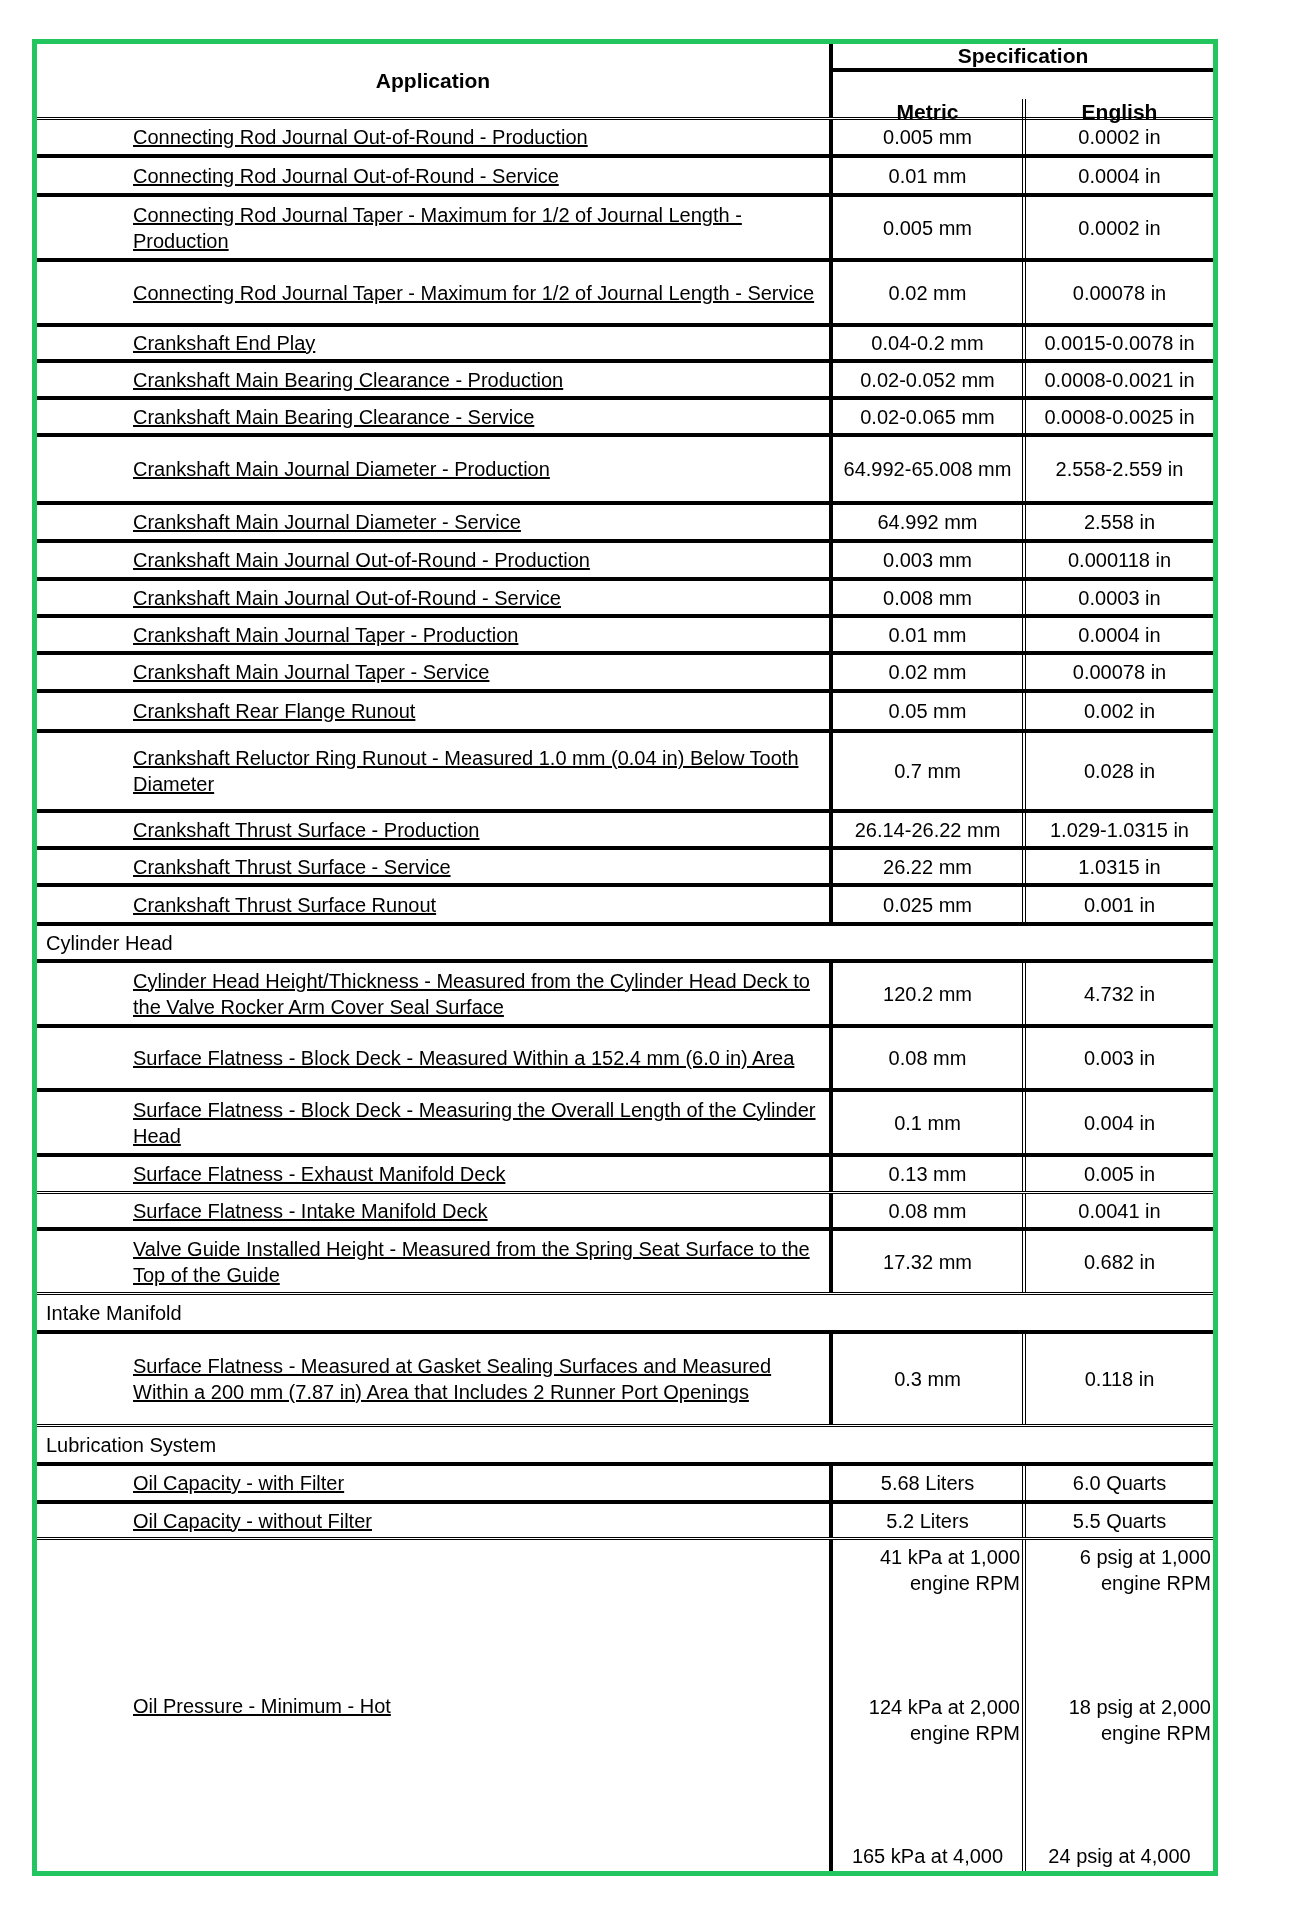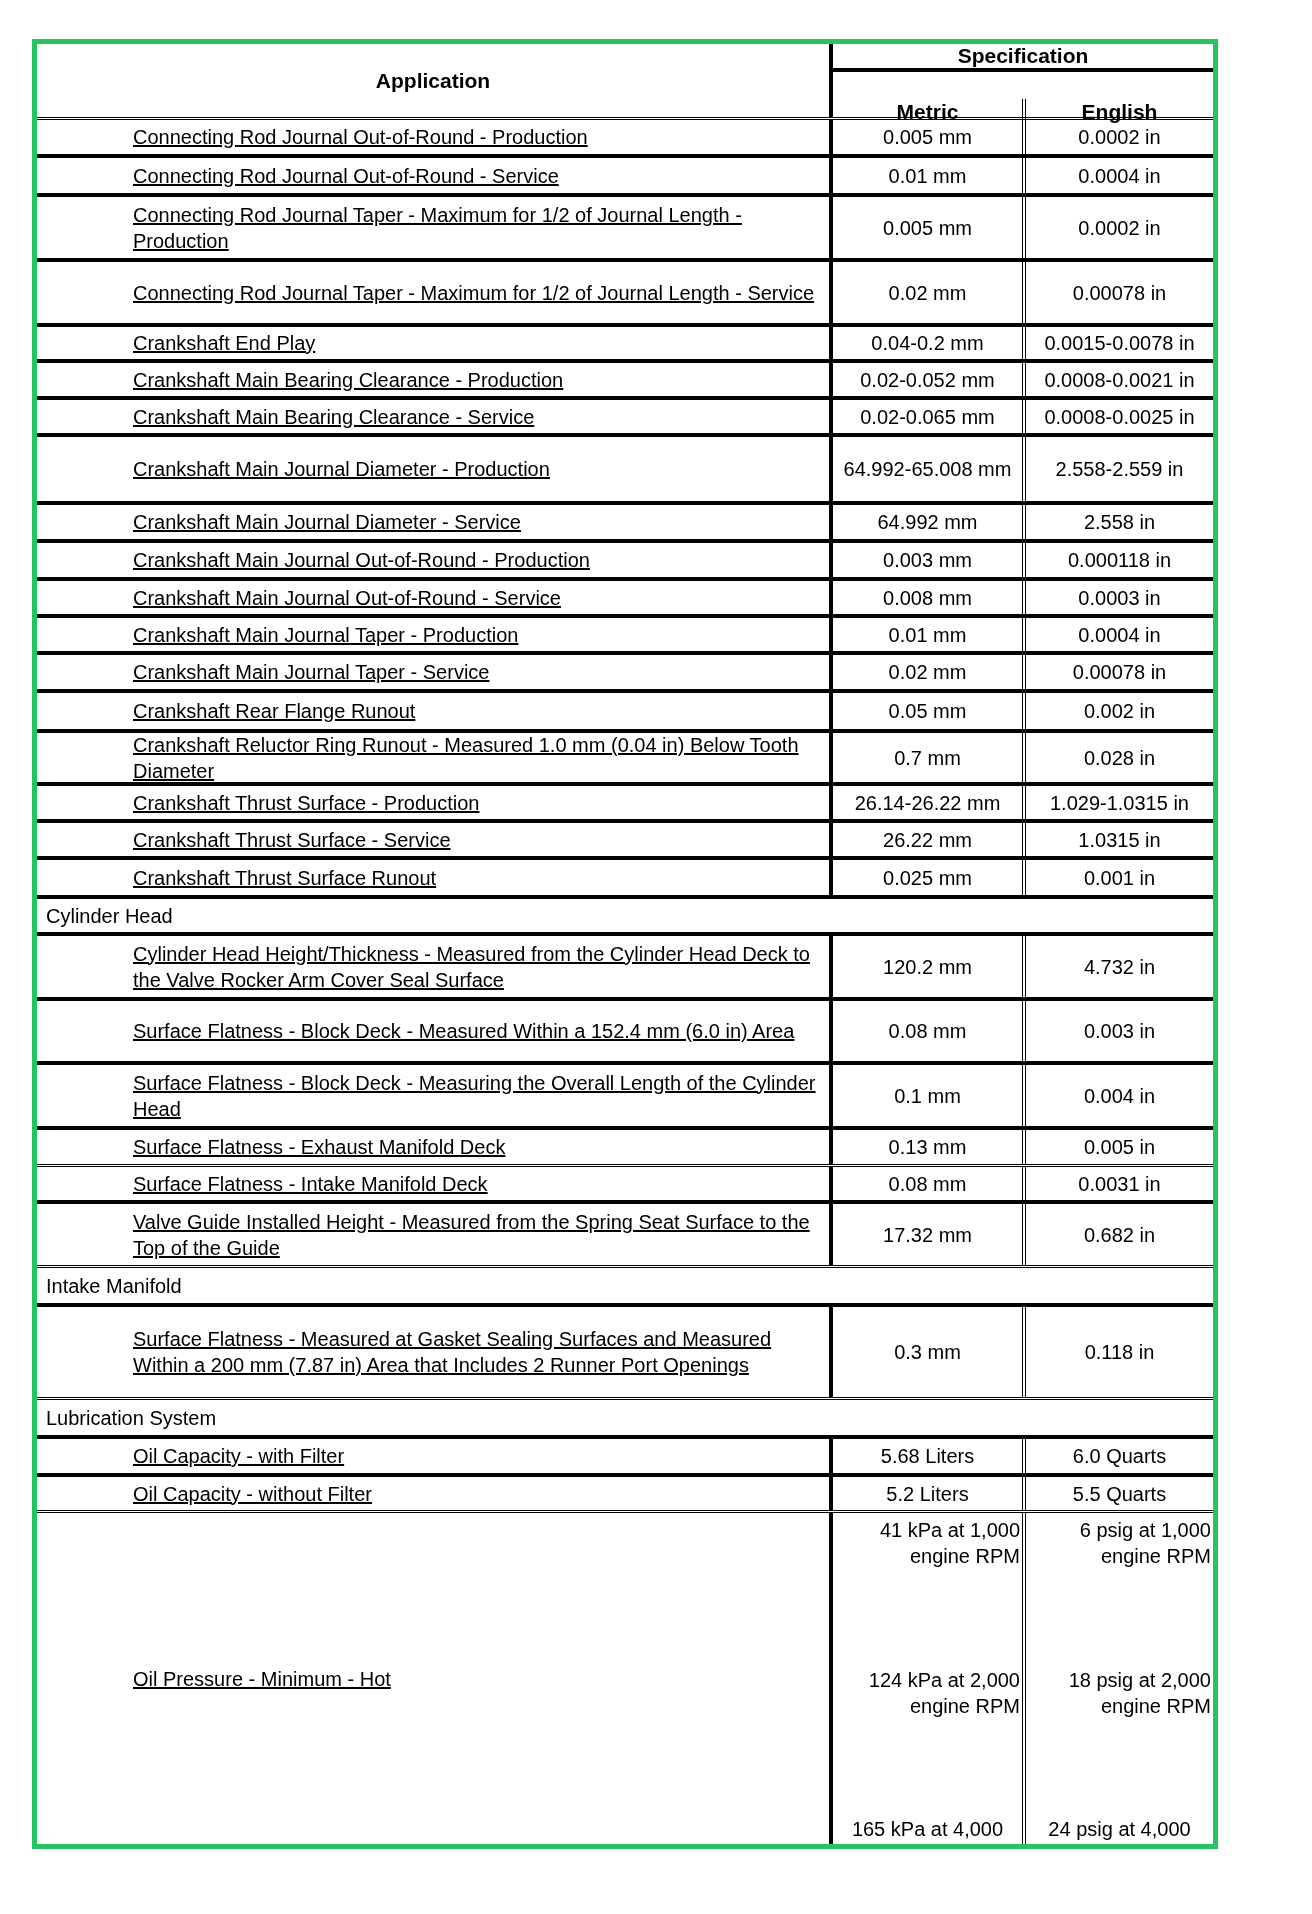--- a/index.html
+++ b/index.html
@@ -102,21 +102,21 @@
   <div class="row" style="height:38px">
     <div class="cell app">Crankshaft Main Journal Taper - Service</div>
     <div class="cell met">0.02 mm</div>
     <div class="cell eng">0.00078 in</div>
   </div>
   <div class="row" style="height:40px">
     <div class="cell app">Crankshaft Rear Flange Runout</div>
     <div class="cell met">0.05 mm</div>
     <div class="cell eng">0.002 in</div>
   </div>
-  <div class="row" style="height:53px">
+  <div class="row" style="height:80px">
     <div class="cell app">Crankshaft Reluctor Ring Runout - Measured 1.0 mm (0.04 in) Below Tooth Diameter</div>
     <div class="cell met">0.7 mm</div>
     <div class="cell eng">0.028 in</div>
   </div>
   <div class="row" style="height:37px">
     <div class="cell app">Crankshaft Thrust Surface - Production</div>
     <div class="cell met">26.14-26.22 mm</div>
     <div class="cell eng">1.029-1.0315 in</div>
   </div>
   <div class="row" style="height:37px">
@@ -149,21 +149,21 @@
     <div class="cell eng">0.004 in</div>
   </div>
   <div class="row" style="height:38px">
     <div class="cell app">Surface Flatness - Exhaust Manifold Deck</div>
     <div class="cell met">0.13 mm</div>
     <div class="cell eng">0.005 in</div>
   </div>
   <div class="row thin" style="height:36px">
     <div class="cell app">Surface Flatness - Intake Manifold Deck</div>
     <div class="cell met">0.08 mm</div>
-    <div class="cell eng">0.0031 in</div>
+    <div class="cell eng">0.0041 in</div>
   </div>
   <div class="row" style="height:65px">
     <div class="cell app">Valve Guide Installed Height - Measured from the Spring Seat Surface to the Top of the Guide</div>
     <div class="cell met">17.32 mm</div>
     <div class="cell eng">0.682 in</div>
   </div>
 
   <div class="row thin" style="height:38px">
     <div class="cell section">Intake Manifold</div>
   </div>

